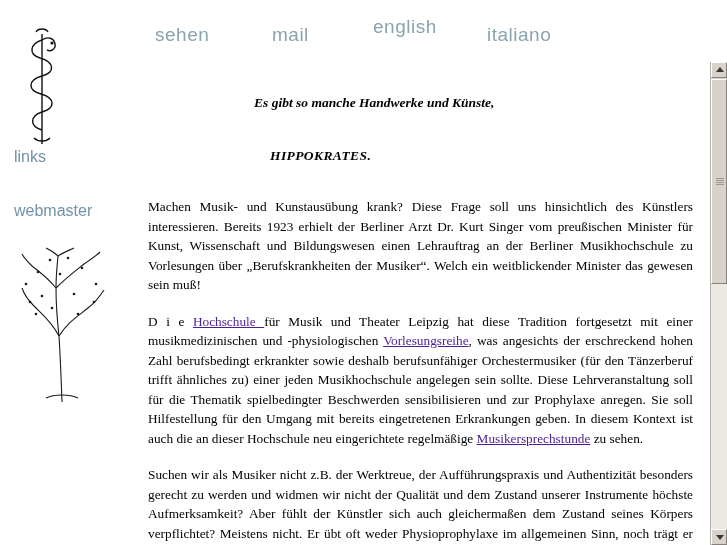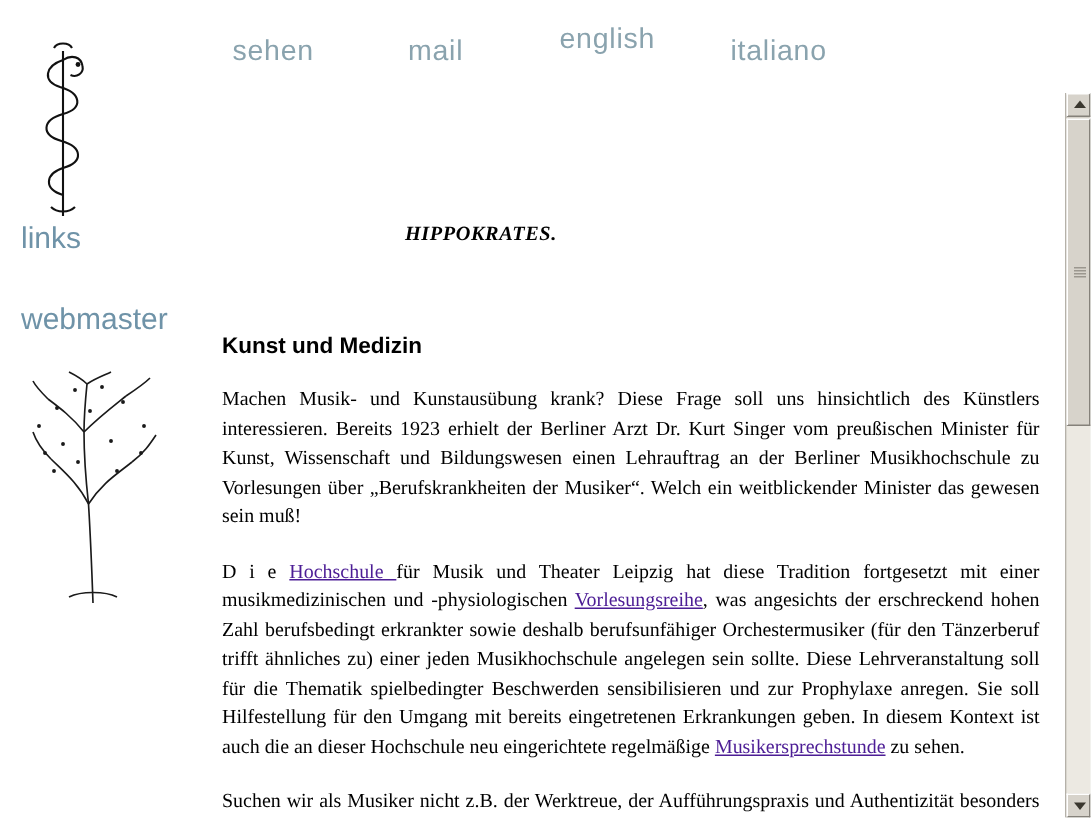--- a/index.html
+++ b/index.html
@@ -40,21 +40,21 @@
   .sidebar {
     position: absolute;
     left: 0;
     top: 0;
     width: 140px;
     height: 545px;
   }
   .sidebar a {
     position: absolute;
     font-family: "Liberation Sans", sans-serif;
-    font-size: 20px;
+    font-size: 16px;
     color: #6f93a8;
     text-decoration: none;
   }
   .side-links     { left: 14px; top: 148px; }
   .side-webmaster { left: 14px; top: 202px; }
 
   .rod-icon {
     position: absolute;
     left: 14px;
     top: 26px;
@@ -250,25 +250,24 @@
         <circle cx="62" cy="70" r="1.3"></circle>
           <circle cx="20" cy="70" r="1.3"></circle>
       </g>
     </svg>
   </span>
 </div>
 
 <div class="content">
 
   <p class="quote">
-    <br>
+    <span>Es gibt so manche Handwerke und Künste,</span><br>
   </p>
   <p class="quote-src">HIPPOKRATES.</p>
 
-  <h1 class="title">Kunst und Medizin</h1>
 
   <p class="body">Machen Musik- und Kunstausübung krank? Diese Frage soll uns hinsichtlich des Künstlers interessieren. Bereits 1923 erhielt der Berliner Arzt Dr. Kurt Singer vom preußischen Minister für Kunst, Wissenschaft und Bildungswesen einen Lehrauftrag an der Berliner Musikhochschule zu Vorlesungen über „Berufskrankheiten der Musiker“. Welch ein weitblickender Minister das gewesen sein muß!</p>
 
   <p class="body">
     <span>D i e </span><a href="#">Hochschule </a><span>für Musik und Theater Leipzig hat diese Tradition fortgesetzt mit einer musikmedizinischen und -physiologischen </span><a href="#">Vorlesungsreihe</a><span>, was angesichts der erschreckend hohen Zahl berufsbedingt erkrankter sowie deshalb berufsunfähiger Orchestermusiker (für den Tänzerberuf trifft ähnliches zu) einer jeden Musikhochschule angelegen sein sollte. Diese Lehrveranstaltung soll für die Thematik spielbedingter Beschwerden sensibilisieren und zur Prophylaxe anregen. Sie soll Hilfestellung für den Umgang mit bereits eingetretenen Erkrankungen geben. In diesem Kontext ist auch die an dieser Hochschule neu eingerichtete regelmäßige </span><a href="#">Musikersprechstunde</a><span> zu sehen.</span>
   </p>
 
   <p class="body">Suchen wir als Musiker nicht z.B. der Werktreue, der Aufführungspraxis und Authentizität besonders gerecht zu werden und widmen wir nicht der Qualität und dem Zustand unserer Instrumente höchste Aufmerksamkeit? Aber fühlt der Künstler sich auch gleichermaßen dem Zustand seines Körpers verpflichtet? Meistens nicht. Er übt oft weder Physioprophylaxe im allgemeinen Sinn, noch trägt er spielökonomischen Gesichtspunkten am Instrument Rechnung. Hierbei sind Pädagogen/Methodiker und</p>
 </div>
 

